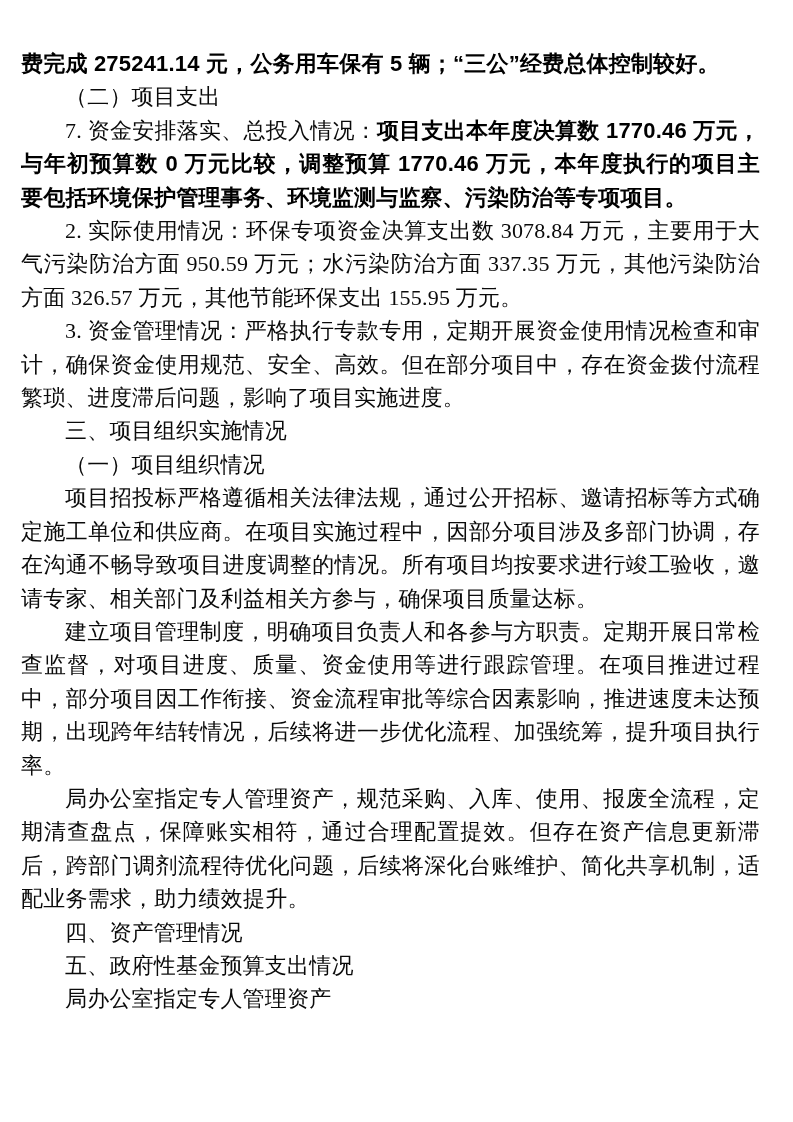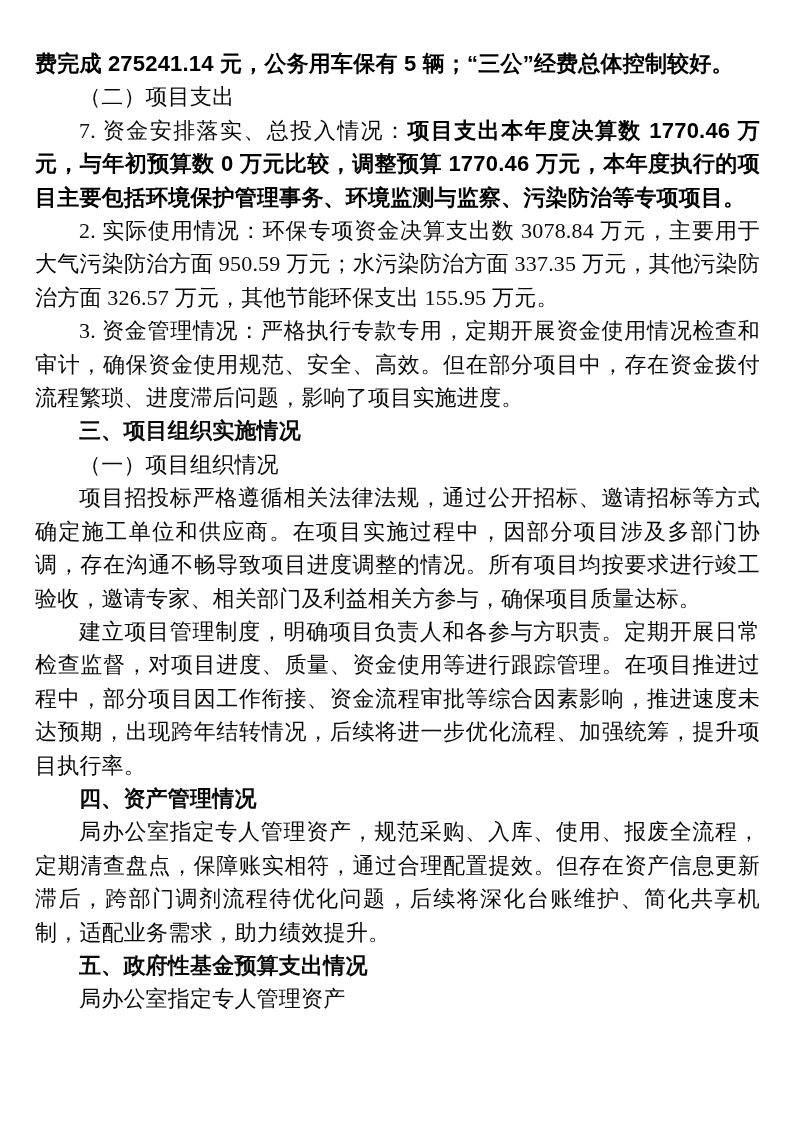--- a/index.html
+++ b/index.html
@@ -7,21 +7,21 @@
     padding: 0;
     background: #ffffff;
   }
   .page {
     position: relative;
     width: 793px;
     height: 1122px;
     margin: 0 auto;
     background: #ffffff;
     box-sizing: border-box;
-    padding: 47px 33px 0 35px;
+    padding: 47px 33px 0 21px;
     overflow: hidden;
   }
   .doc-body p {
     margin: 0;
     font-family: "Liberation Serif", "DejaVu Serif", serif;
     font-size: 22px;
     line-height: 33.4px;
     color: #0a0a0a;
     text-align: justify;
     letter-spacing: 0.2px;
@@ -30,21 +30,21 @@
     text-indent: 2em;
   }
   .emph,
   .heading {
     font-family: "Liberation Sans", "DejaVu Sans", sans-serif;
     font-weight: 700;
     color: #000000;
   }
   p.heading {
     font-family: "Liberation Sans", "DejaVu Sans", sans-serif;
-    font-weight: 700;
+    font-weight: 400;
   }
 </style>
 </head>
 <body>
 
 <div class="page">
   <div class="doc-body">
 
     <p><span class="emph">费完成 275241.14 元，公务用车保有 5 辆；“三公”经费总体控制较好。</span></p>
 
@@ -58,22 +58,22 @@
 
     <p class="indent heading">三、项目组织实施情况</p>
 
     <p class="indent">（一）项目组织情况</p>
 
     <p class="indent">项目招投标严格遵循相关法律法规，通过公开招标、邀请招标等方式确定施工单位和供应商。在项目实施过程中，因部分项目涉及多部门协调，存在沟通不畅导致项目进度调整的情况。所有项目均按要求进行竣工验收，邀请专家、相关部门及利益相关方参与，确保项目质量达标。</p>
 
 
     <p class="indent">建立项目管理制度，明确项目负责人和各参与方职责。定期开展日常检查监督，对项目进度、质量、资金使用等进行跟踪管理。在项目推进过程中，部分项目因工作衔接、资金流程审批等综合因素影响，推进速度未达预期，出现跨年结转情况，后续将进一步优化流程、加强统筹，提升项目执行率。</p>
 
+    <p class="indent">局办公室指定专人管理资产，规范采购、入库、使用、报废全流程，定期清查盘点，保障账实相符，通过合理配置提效。但存在资产信息更新滞后，跨部门调剂流程待优化问题，后续将深化台账维护、简化共享机制，适配业务需求，助力绩效提升。</p>
+
     <p class="indent heading">四、资产管理情况</p>
-
-    <p class="indent">局办公室指定专人管理资产，规范采购、入库、使用、报废全流程，定期清查盘点，保障账实相符，通过合理配置提效。但存在资产信息更新滞后，跨部门调剂流程待优化问题，后续将深化台账维护、简化共享机制，适配业务需求，助力绩效提升。</p>
 
     <p class="indent heading">五、政府性基金预算支出情况</p>
 
     <p class="indent">局办公室指定专人管理资产</p>
 
   </div>
 </div>
 
 </body></html>

